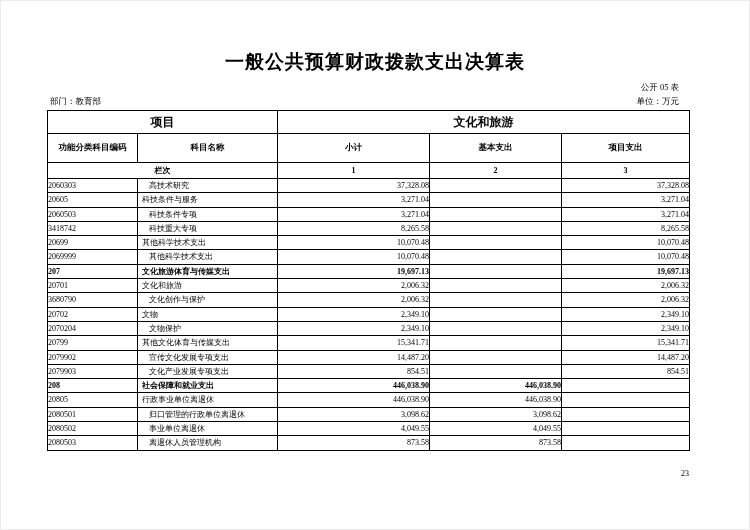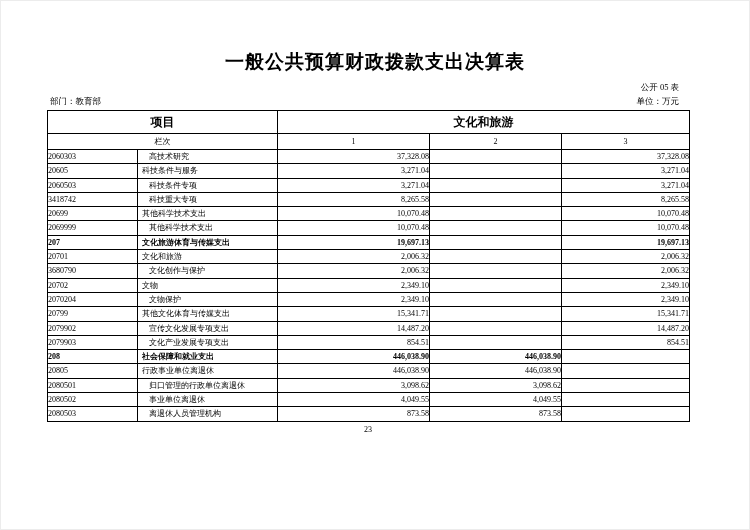--- a/index.html
+++ b/index.html
@@ -52,35 +52,35 @@
   table.budget th, table.budget td{
     border:1px solid #000;
     padding:0;
     overflow:hidden;
     white-space:nowrap;
     box-sizing:border-box;
   }
   table.budget{border:1.5px solid #000;}
   th.h1{height:23px;font-weight:bold;text-align:center;font-size:12px;}
   th.h2{height:29px;font-weight:bold;text-align:center;font-size:8.5px;}
-  th.h3{height:16px;font-weight:normal;text-align:center;}
+  th.h3{height:16px;font-weight:bold;text-align:center;}
   td{height:13.3px;line-height:13.3px;}
   td.code{text-align:left;padding-left:4px;}
   td.name{text-align:left;}
   td.name.indent1{padding-left:4px;}
   td.name.indent2{padding-left:11px;font-family:Liberation Serif, serif;}
   td.num{text-align:right;padding-right:4px;}
   tr.bold-row td{font-weight:bold;border-top:1.5px solid #000;}
   .pagenum{
     width:642px;
     margin-left:46px;
-    text-align:center;
+    text-align:right;
     font-size:8px;
     font-weight:normal;
-    margin-top:3px;
+    margin-top:18px;
   }
 </style>
 </head>
 <body>
 
 <div class="page">
 
   <div class="title">一般公共预算财政拨款支出决算表</div>
 
   <div class="meta-block">
@@ -98,20 +98,27 @@
       <col style="width:152px">
       <col style="width:132px">
       <col style="width:128px">
     </colgroup>
     <thead>
       <tr>
         <th class="h1" colspan="2">项目</th>
         <th class="h1" colspan="3">文化和旅游</th>
       </tr>
       <tr>
+        <th class="h2">功能分类科目编码</th>
+        <th class="h2">科目名称</th>
+        <th class="h2">小计</th>
+        <th class="h2">基本支出</th>
+        <th class="h2">项目支出</th>
+      </tr>
+      <tr>
         <th class="h3" colspan="2">栏次</th>
         <th class="h3">1</th>
         <th class="h3">2</th>
         <th class="h3">3</th>
       </tr>
     </thead>
     <tbody id="table-body">
         <tr>
           <td class="code">2060303</td>
           <td class="name indent2">高技术研究</td>

